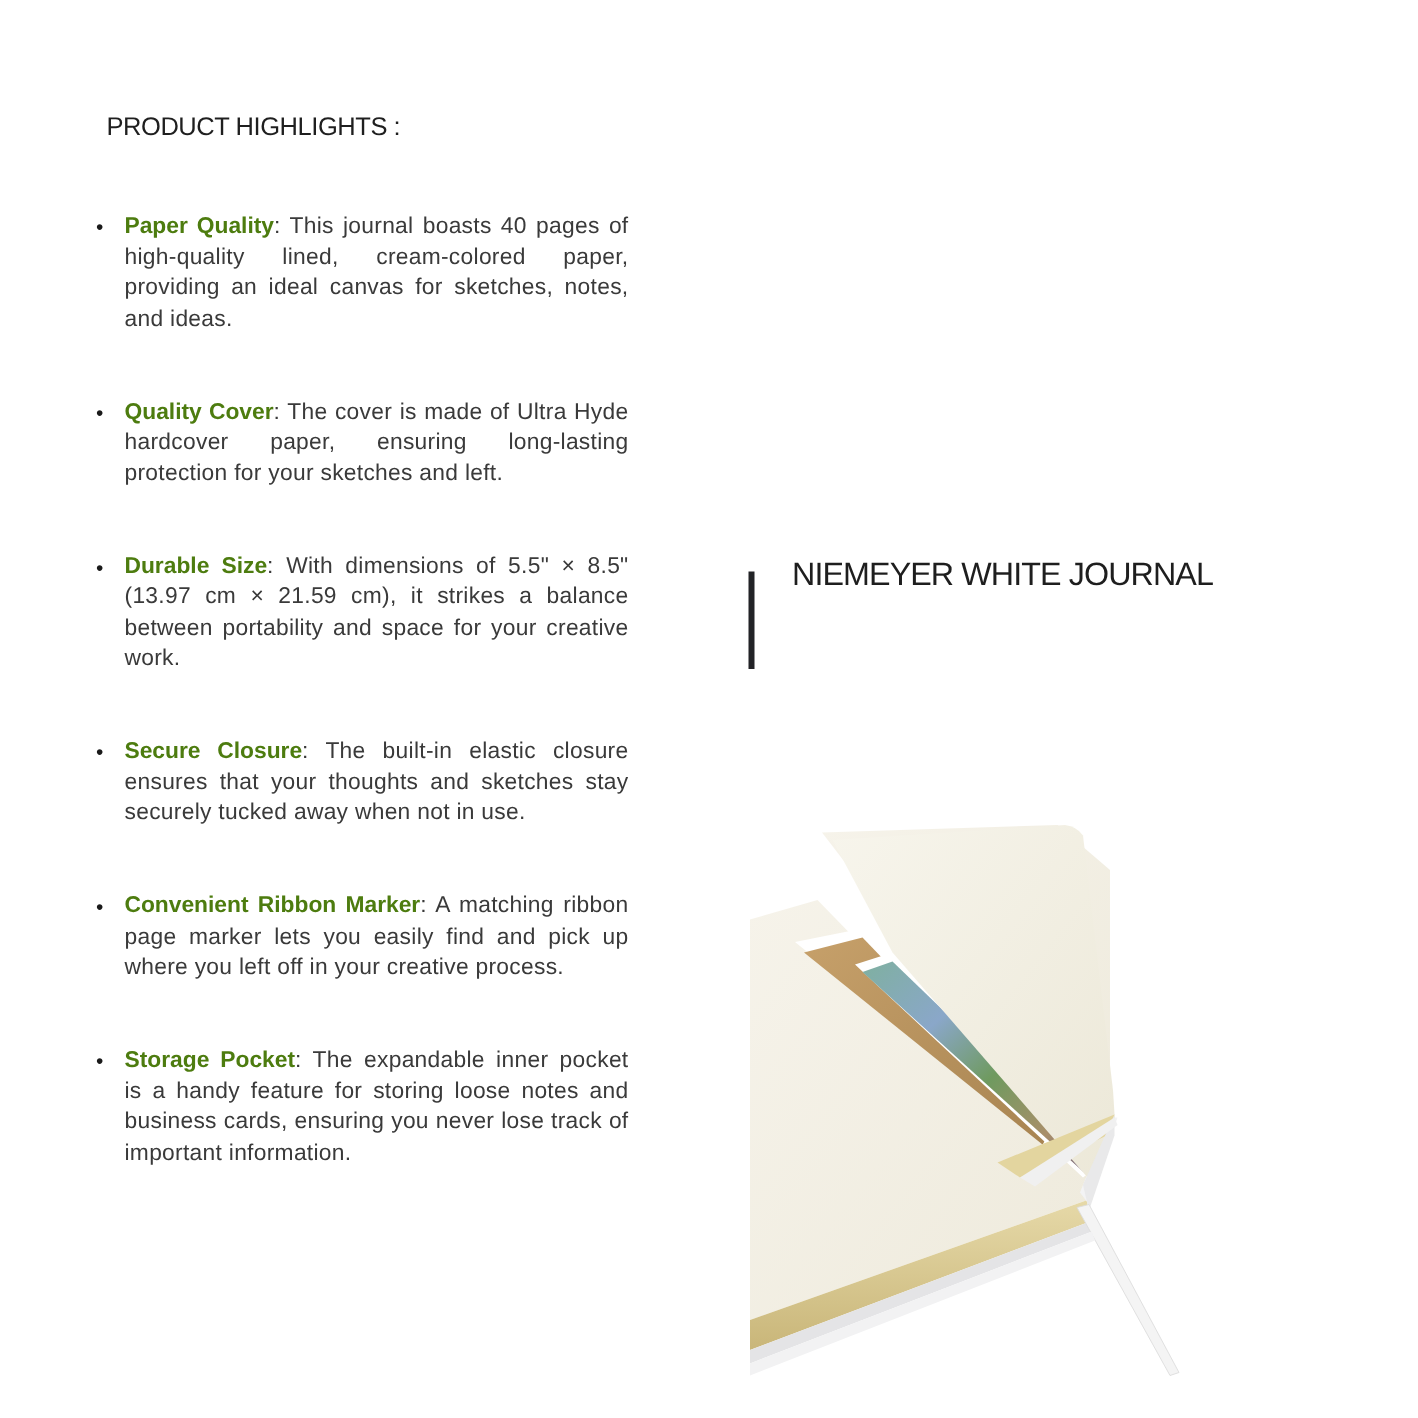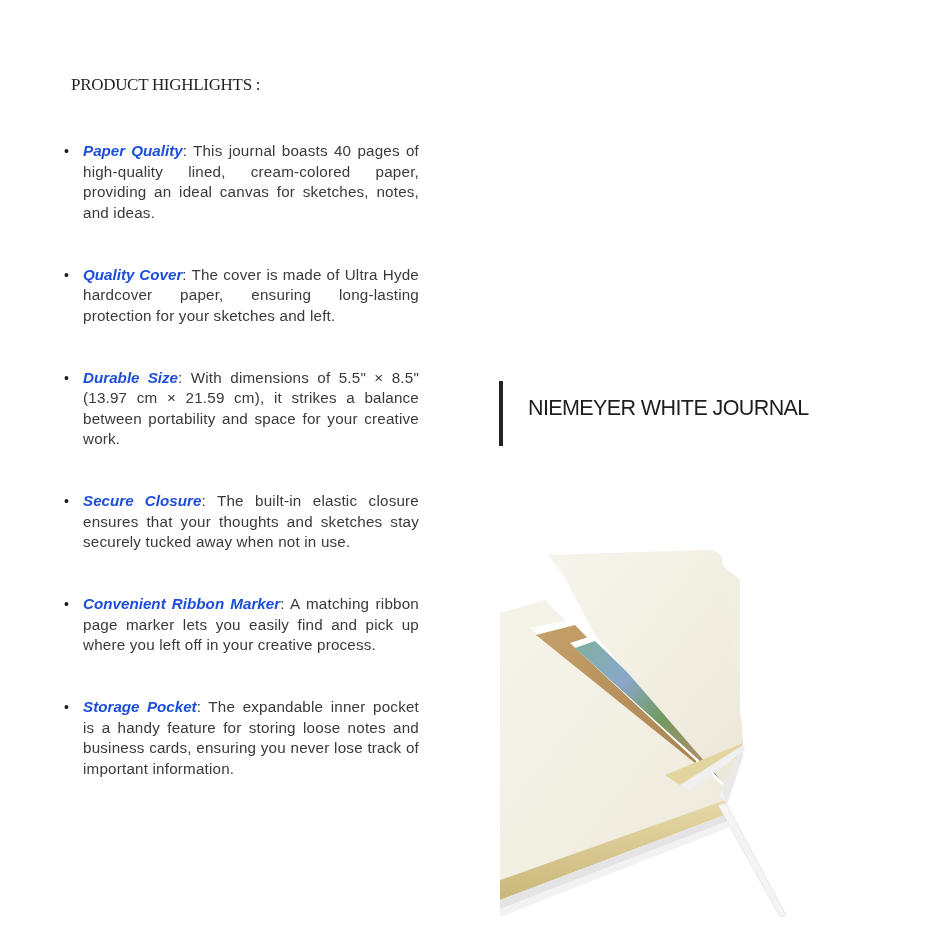--- a/index.html
+++ b/index.html
@@ -15,21 +15,21 @@
     font-family: "DejaVu Sans", sans-serif;
     color: #222222;
   }
   .heading {
     position: absolute;
     left: 71px;
     top: 75px;
     font-size: 17px;
     letter-spacing: -0.3px;
     color: #1f1f1f;
-    font-family: Liberation Serif, serif;
+    font-family: Liberation Sans, sans-serif;
   }
   .list {
     position: absolute;
     left: 62px;
     top: 141px;
     width: 357px;
     margin: 0;
     padding: 0;
     list-style: none;
   }
@@ -45,32 +45,30 @@
     margin-bottom: 41.2px;
   }
   .bullet {
     position: absolute;
     left: 2px;
     top: 0;
     color: #1a1a1a;
     font-size: 14px;
   }
   .item b {
-    color: #1d4ed8;
+    color: #4d7c0f;
     font-weight: bold;
     letter-spacing: 0;
-    font-style: italic;
   }
   .title-block {
     position: absolute;
     left: 499px;
     top: 381px;
     height: 65px;
     display: flex;
-    align-items: center;
   }
   .title-bar {
     width: 4px;
     height: 65px;
     background: #222326;
   }
   .title-text {
     margin-left: 25px;
     font-size: 21.5px;
     color: #1e1e1e;

